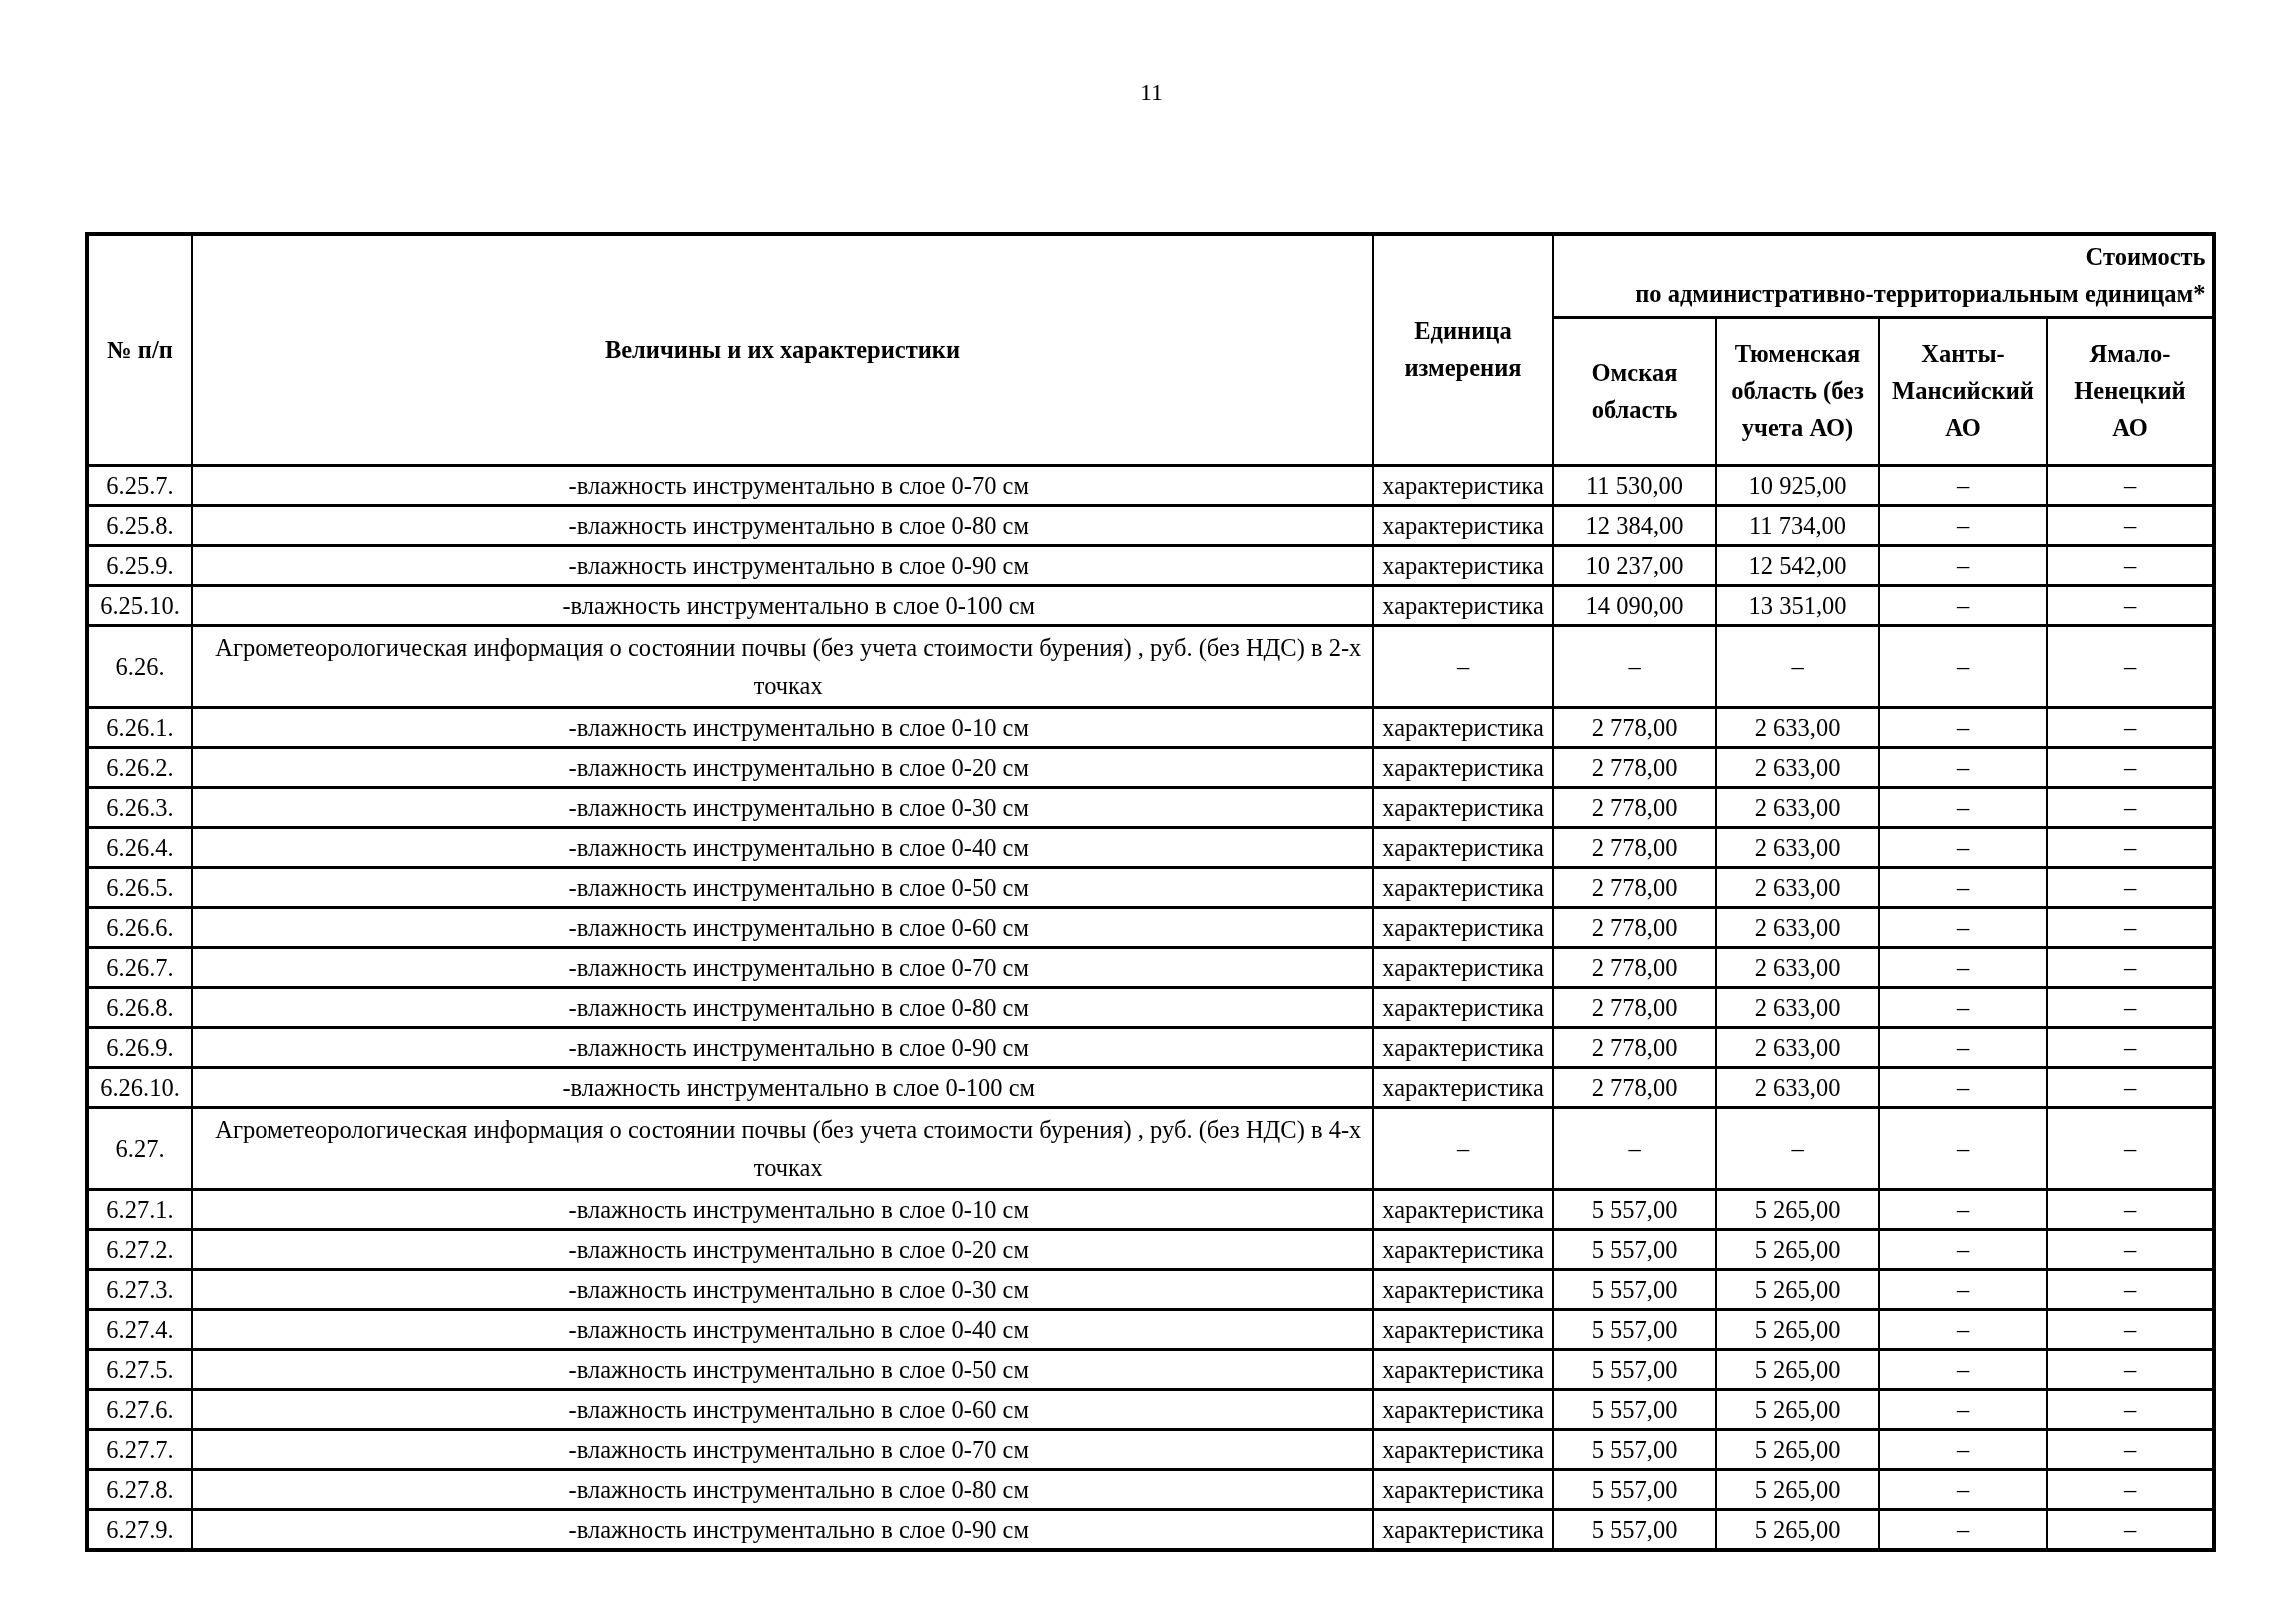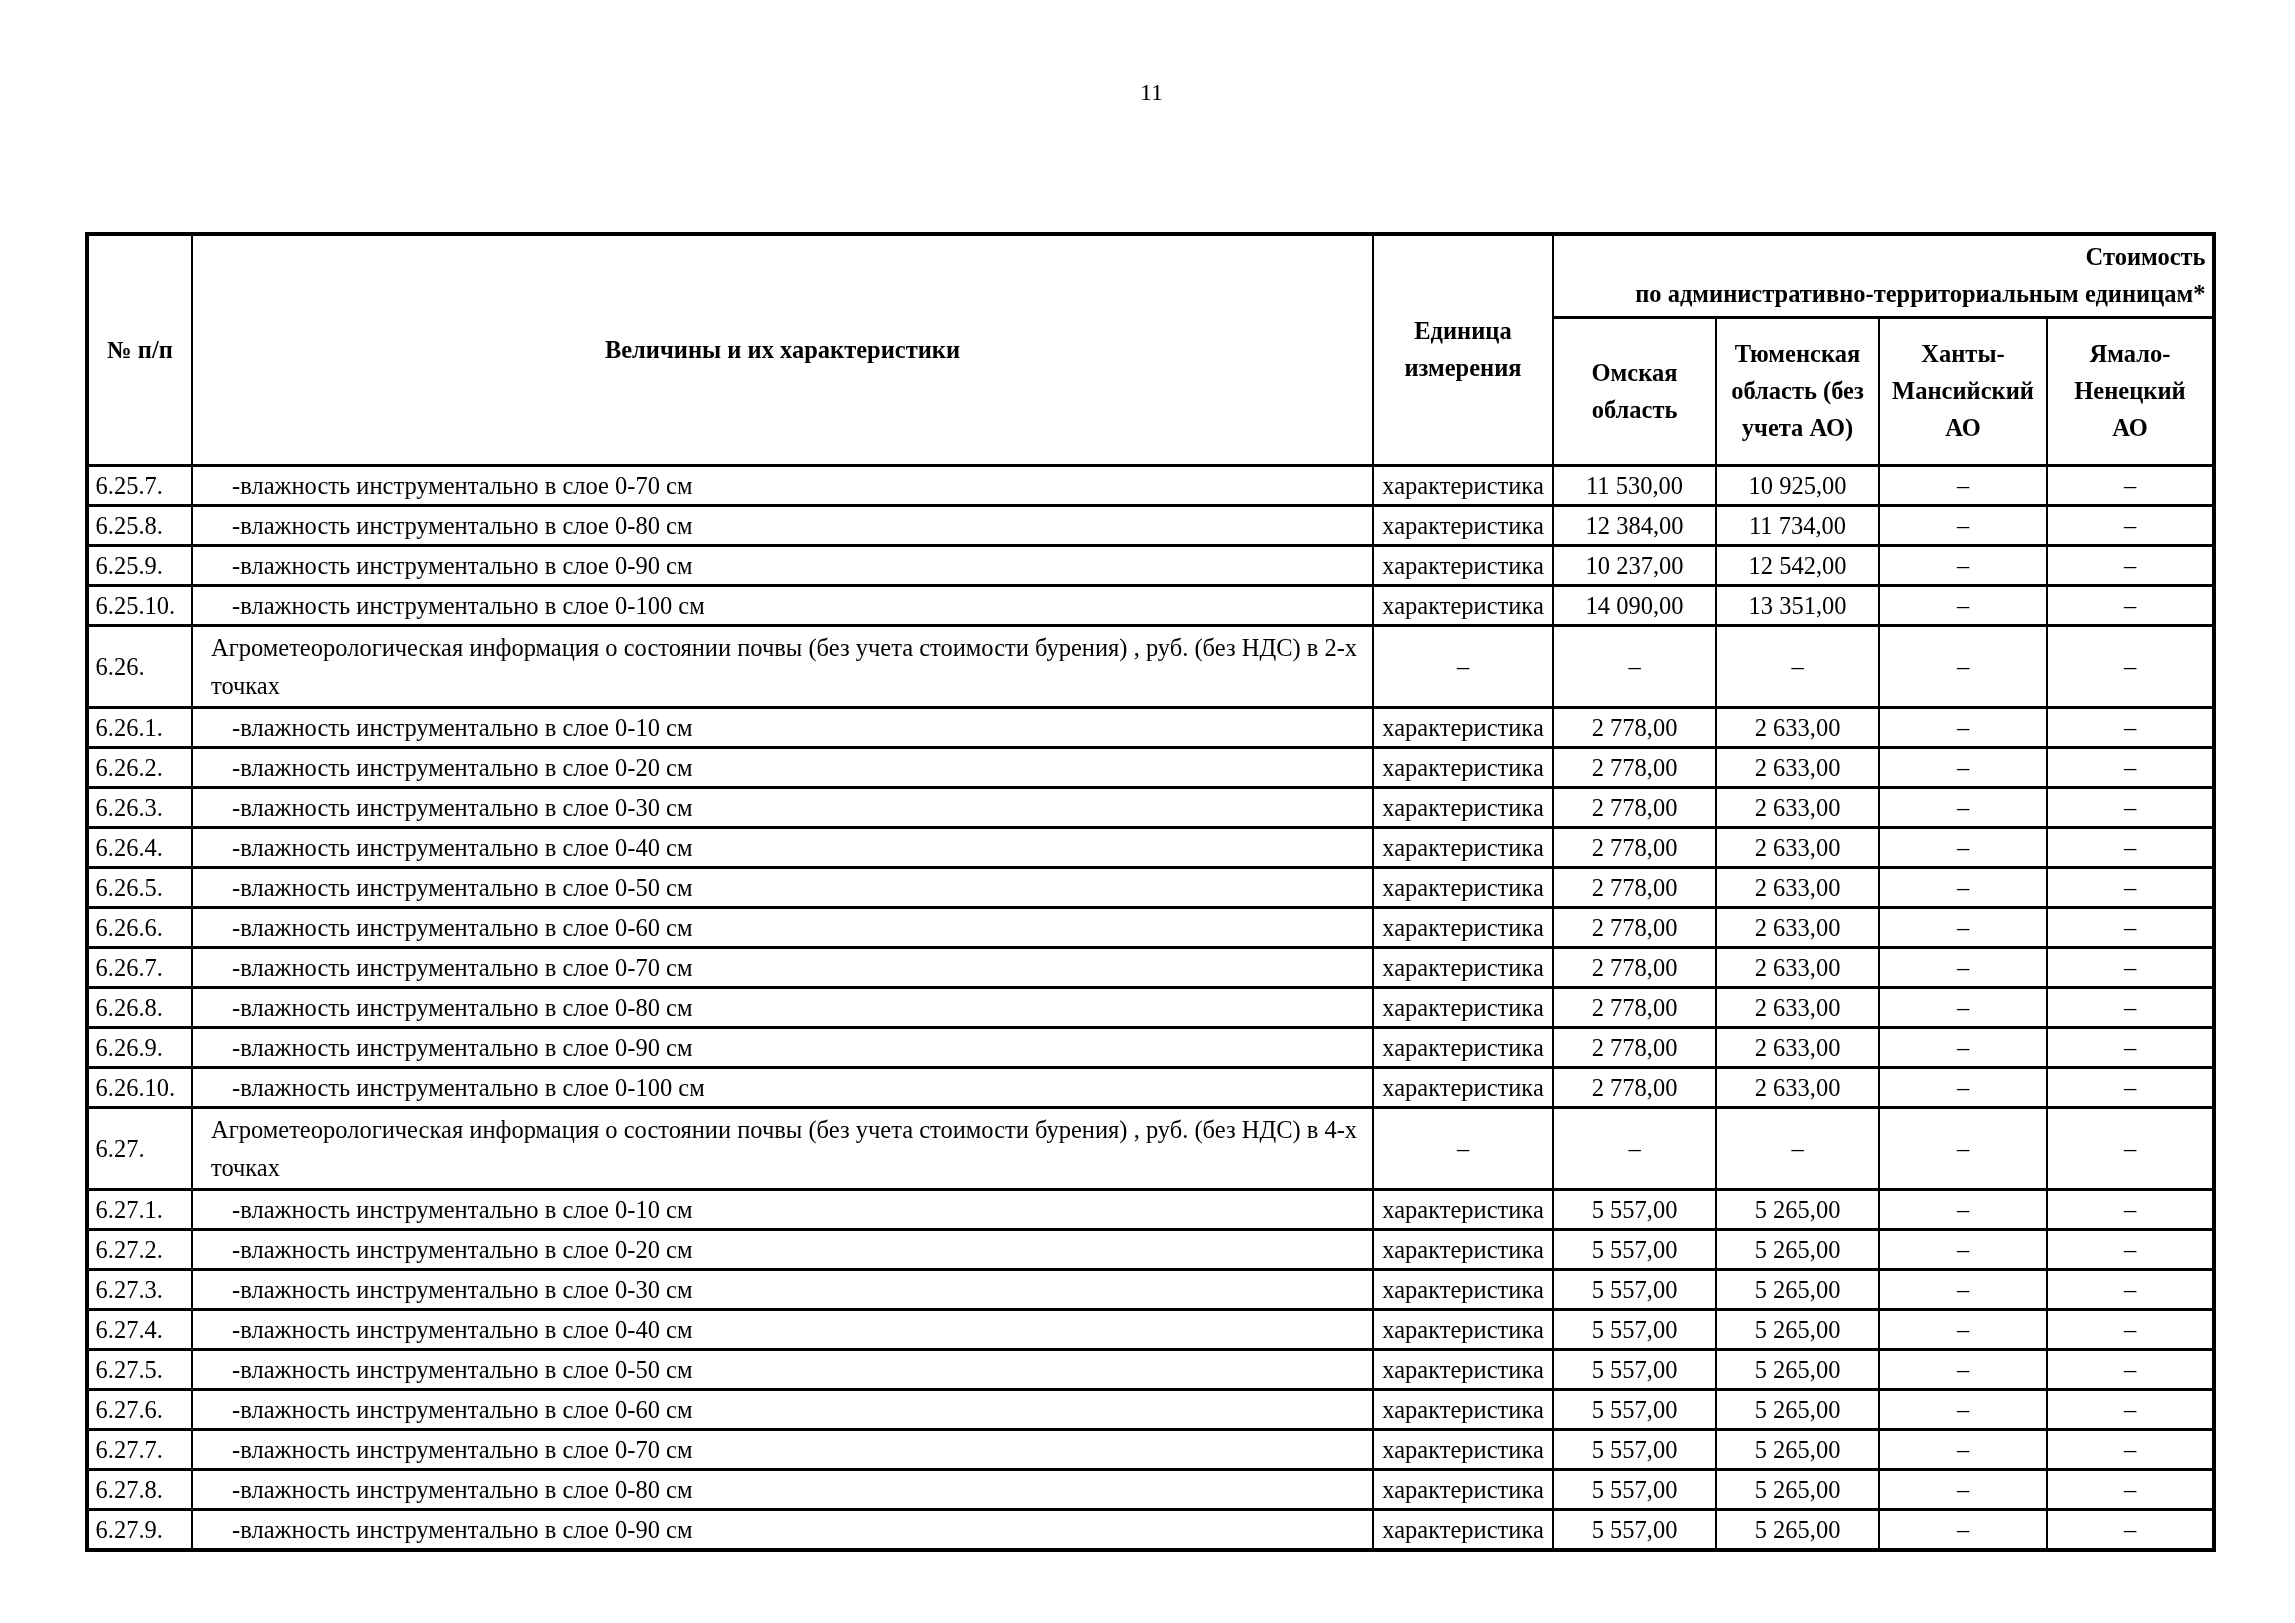--- a/index.html
+++ b/index.html
@@ -40,22 +40,22 @@
   thead th {
     font-weight: bold;
     text-align: center;
     padding: 3.3px 6.5px;
     line-height: 1.5;
   }
   tr.hdr-top { height: 68px; }
   tr.hdr-sub { height: 148px; }
   .cost-group-line { text-align: right; }
   tbody td { padding: 1.6px 6.5px; }
-  tbody td.num { text-align: left; }
-  tbody td.desc { text-align: left; }
+  tbody td.num { text-align: center; }
+  tbody td.desc { text-align: center; }
   tbody td.unit { text-align: center; padding: 1.6px 1.6px; }
   tbody td.val { text-align: center; }
   tr.row-item td { height: 40px; }
   tr.row-item td.desc { padding-left: 39px; }
   tr.row-section td { height: 82px; }
   tr.row-section td.desc { padding-left: 18px; line-height: 1.55; }
 </style>
 </head>
 <body>
 

